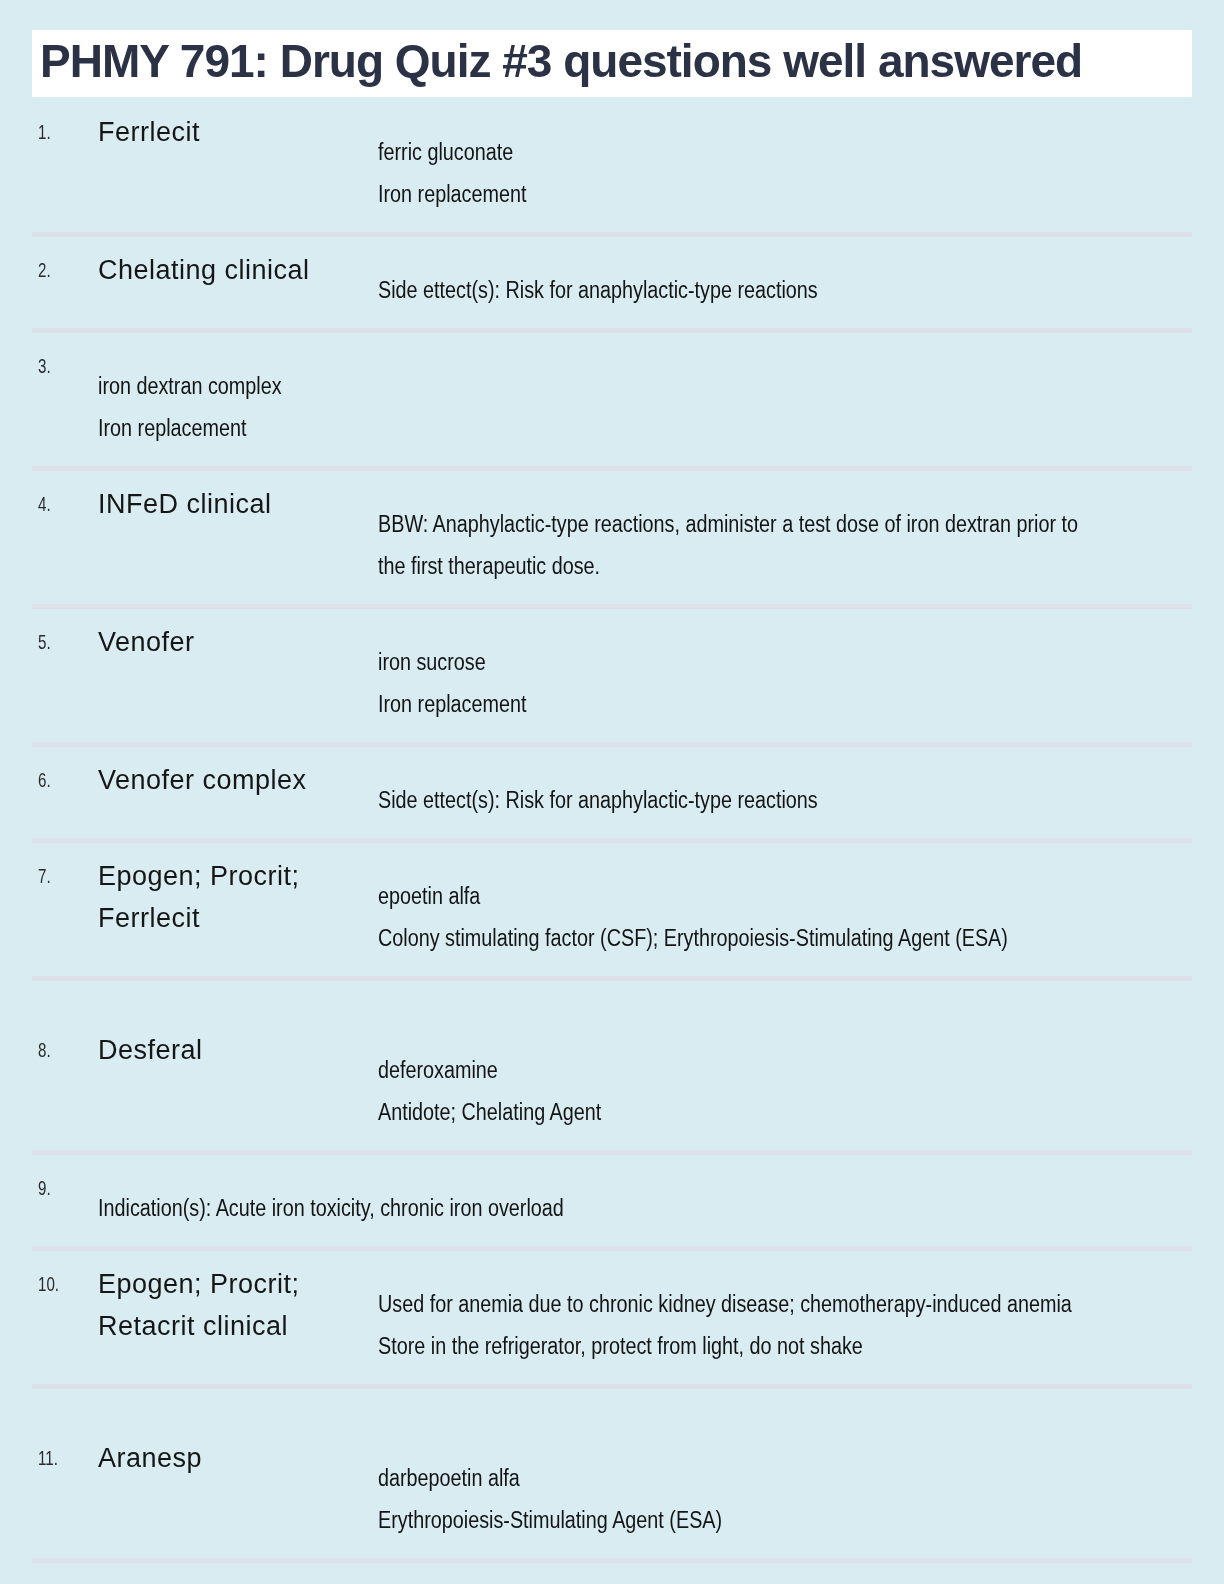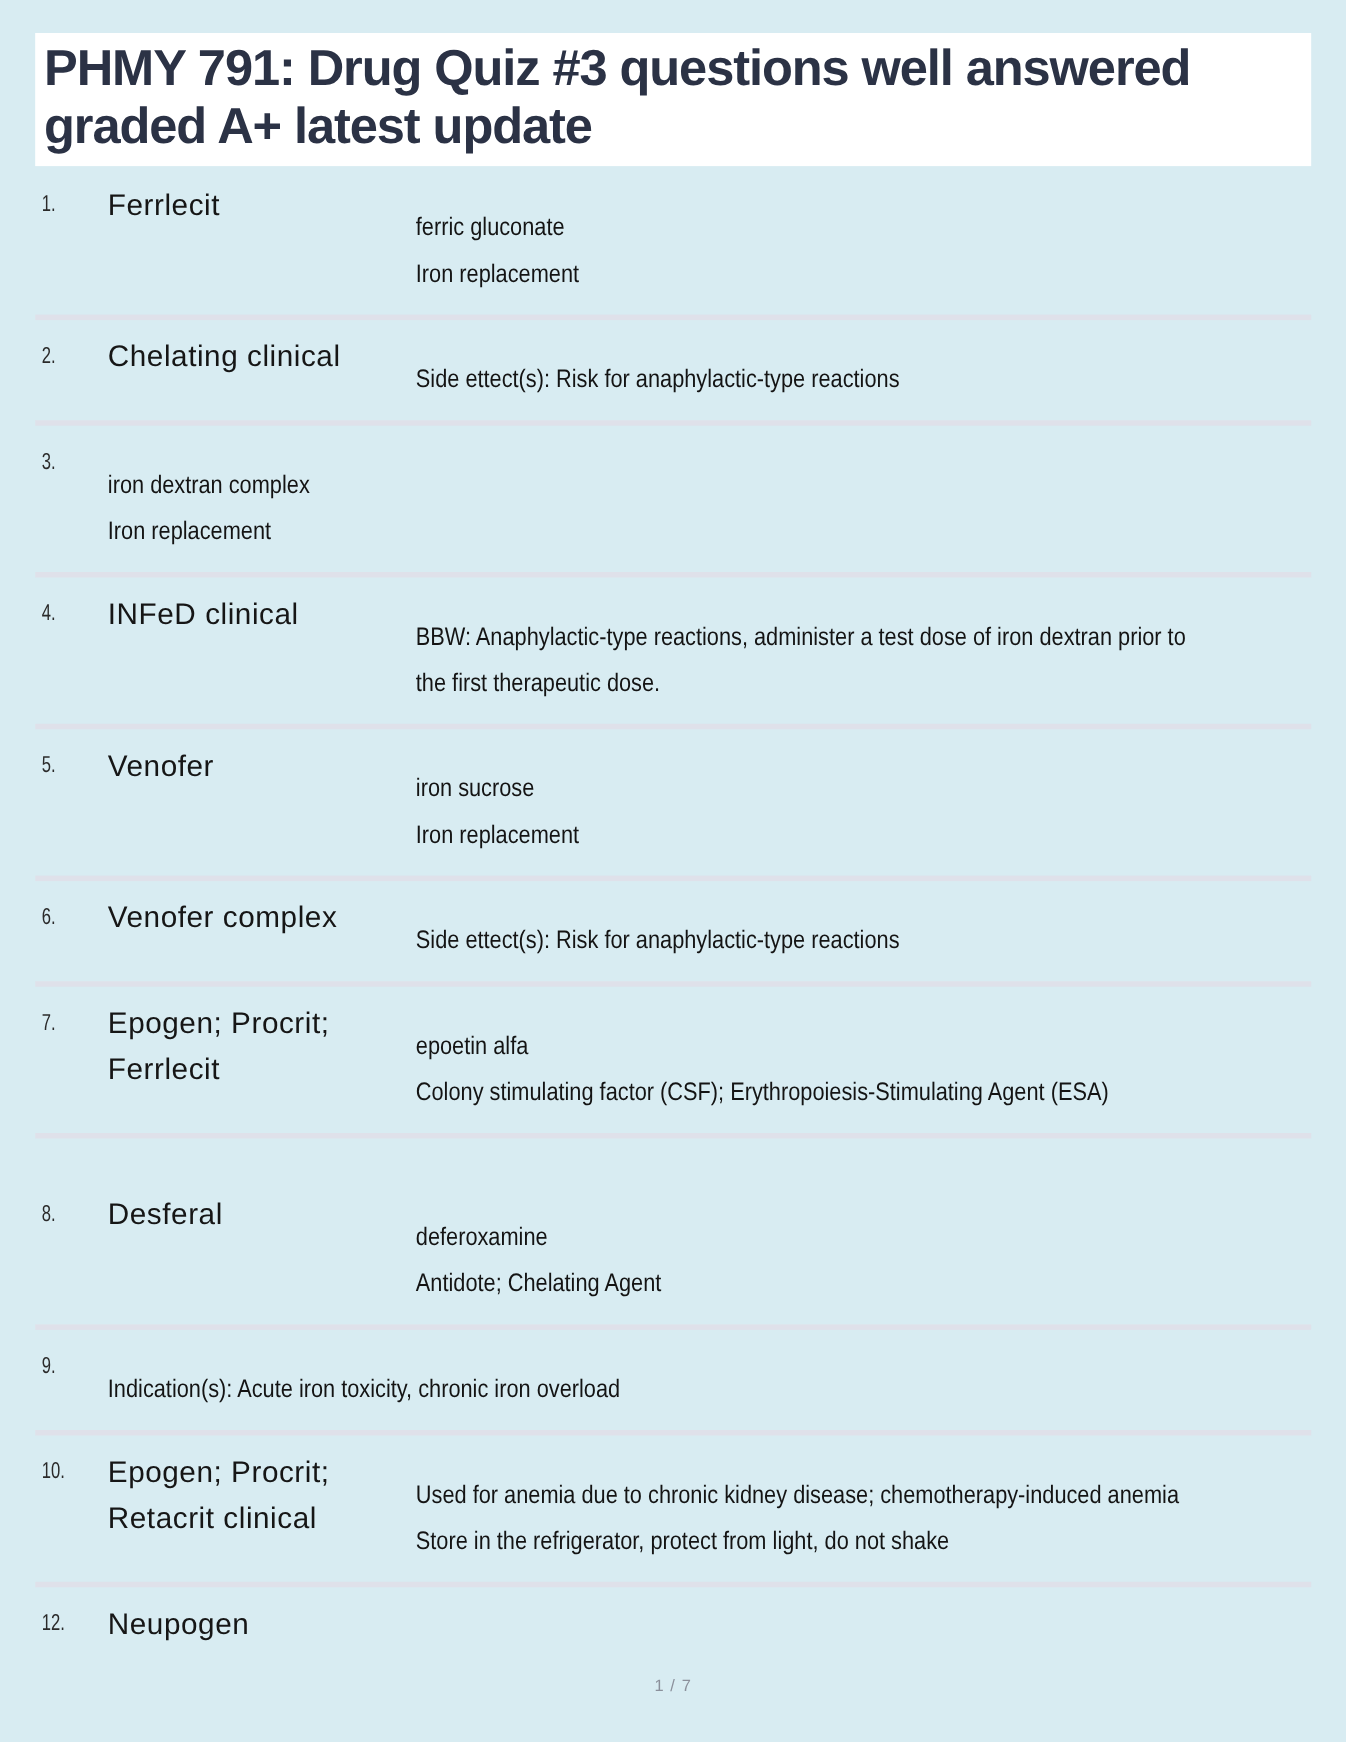--- a/index.html
+++ b/index.html
@@ -69,21 +69,20 @@
     margin-top: 10px;
   }
 </style>
 </head>
 <body>
 
 <div class="page">
 
   <header class="title-box">
     <div class="title-line">PHMY 791: Drug Quiz #3 questions well answered</div>
-    <div class="title-line">graded A+ latest update</div>
   </header>
   <div class="title-rule"></div>
 
   <main class="rows">
 
     <section class="row">
       <div class="num">1.</div>
       <div class="term">
         <div>Ferrlecit</div>
         <div></div>
@@ -187,20 +186,31 @@
       <div class="term">
         <div>Epogen; Procrit;</div>
         <div>Retacrit clinical</div>
       </div>
       <div class="def">
         <div>Used for anemia due to chronic kidney disease; chemotherapy-induced anemia</div>
         <div>Store in the refrigerator, protect from light, do not shake</div>
       </div>
     </section>
 
+    <section class="row gap-top">
+      <div class="num">11.</div>
+      <div class="term">
+        <div>Aranesp</div>
+        <div></div>
+      </div>
+      <div class="def">
+        <div>darbepoetin alfa</div>
+        <div>Erythropoiesis-Stimulating Agent (ESA)</div>
+      </div>
+    </section>
 
     <section class="row">
       <div class="num">12.</div>
       <div class="term">
         <div>Neupogen</div>
         <div></div>
       </div>
     </section>
 
   </main>

